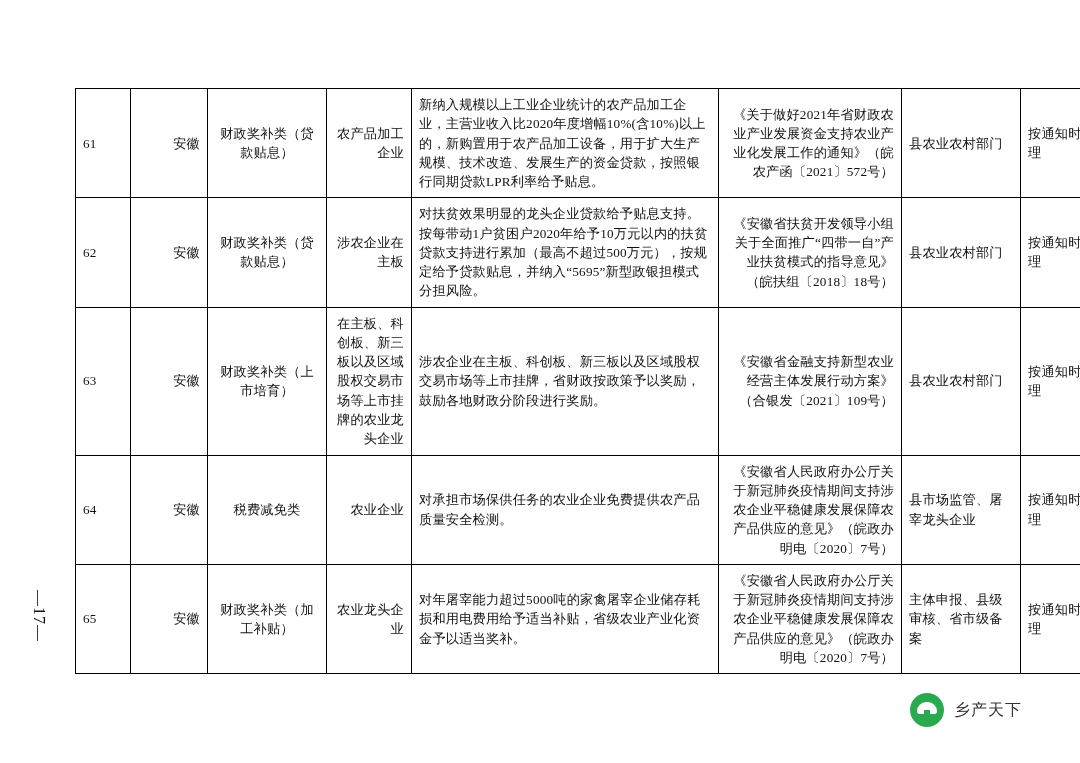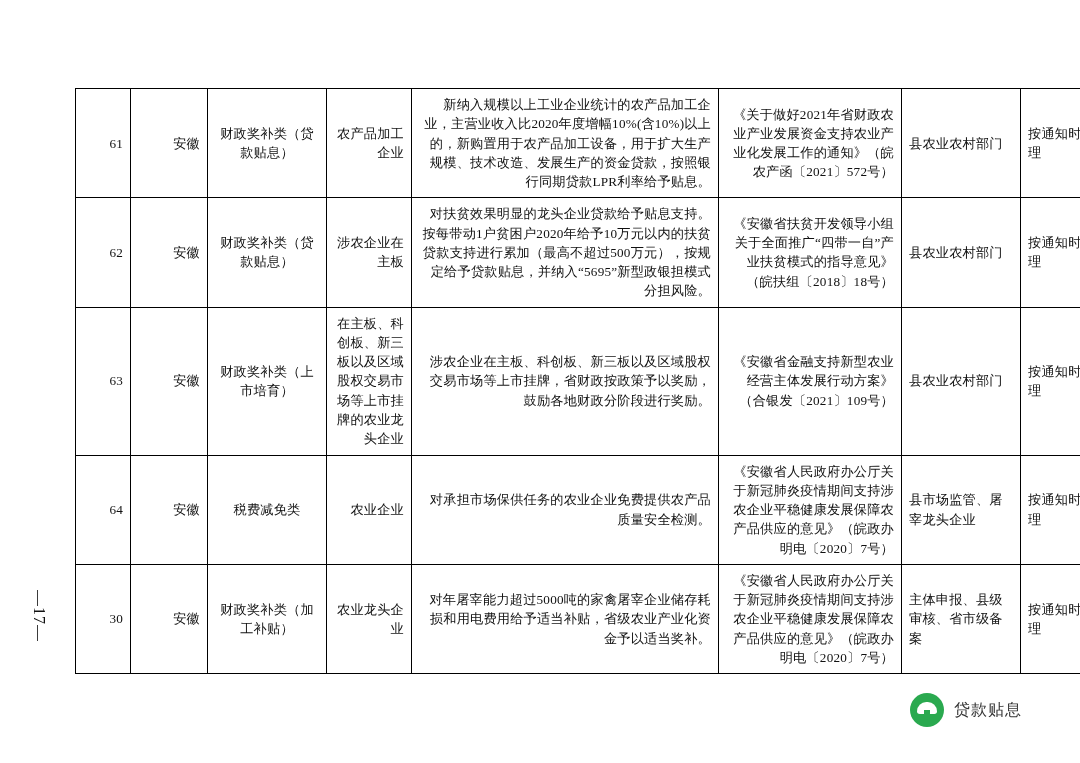--- a/index.html
+++ b/index.html
@@ -32,25 +32,25 @@
   }
   .doc-table td {
     border: 1px solid #000;
     padding: 6px 7px;
     vertical-align: middle;
     font-size: 13.2px;
     line-height: 1.46;
     letter-spacing: 0.2px;
     word-break: break-all;
   }
-  .c-no     { width: 40px;  text-align: right; }
+  .c-no     { width: 40px;  text-align: left; }
   .c-prov   { width: 62px;  text-align: right; }
   .c-cat    { width: 104px; text-align: center; }
   .c-obj    { width: 70px;  text-align: right; }
-  .c-desc   { width: 292px; text-align: right; }
+  .c-desc   { width: 292px; text-align: left; }
   .c-basis  { width: 168px; text-align: right; }
   .c-dept   { width: 104px; text-align: left; }
   .c-how    { width: 90px;  text-align: left; }
 
   .page-num {
     position: absolute;
     left: 30px;
     top: 590px;
     font-size: 16px;
     letter-spacing: 1px;
@@ -144,33 +144,33 @@
         <td class="c-prov">安徽</td>
         <td class="c-cat">税费减免类</td>
         <td class="c-obj">农业企业</td>
         <td class="c-desc">对承担市场保供任务的农业企业免费提供农产品质量安全检测。</td>
         <td class="c-basis">《安徽省人民政府办公厅关于新冠肺炎疫情期间支持涉农企业平稳健康发展保障农产品供应的意见》（皖政办明电〔2020〕7号）</td>
         <td class="c-dept">县市场监管、屠宰龙头企业</td>
         <td class="c-how">按通知时间办理</td>
       </tr>
 
       <tr>
-        <td class="c-no">30</td>
+        <td class="c-no">65</td>
         <td class="c-prov">安徽</td>
         <td class="c-cat">财政奖补类（加工补贴）</td>
         <td class="c-obj">农业龙头企业</td>
         <td class="c-desc">对年屠宰能力超过5000吨的家禽屠宰企业储存耗损和用电费用给予适当补贴，省级农业产业化资金予以适当奖补。</td>
         <td class="c-basis">《安徽省人民政府办公厅关于新冠肺炎疫情期间支持涉农企业平稳健康发展保障农产品供应的意见》（皖政办明电〔2020〕7号）</td>
         <td class="c-dept">主体申报、县级审核、省市级备案</td>
         <td class="c-how">按通知时间办理</td>
       </tr>
 
     </tbody>
   </table>
 
   <div class="page-num">—17—</div>
 
   <div class="footer-brand">
     <div class="brand-logo"></div>
-    <div class="brand-text">贷款贴息</div>
+    <div class="brand-text">乡产天下</div>
   </div>
 
 </div>
 
 </body></html>

